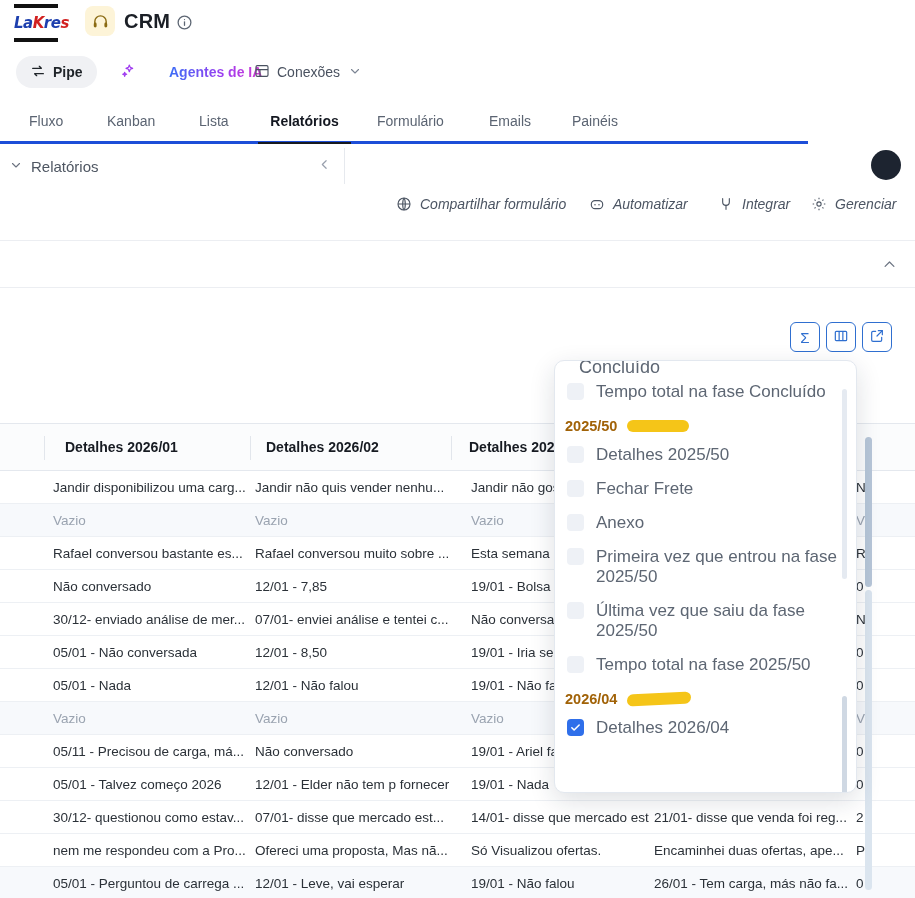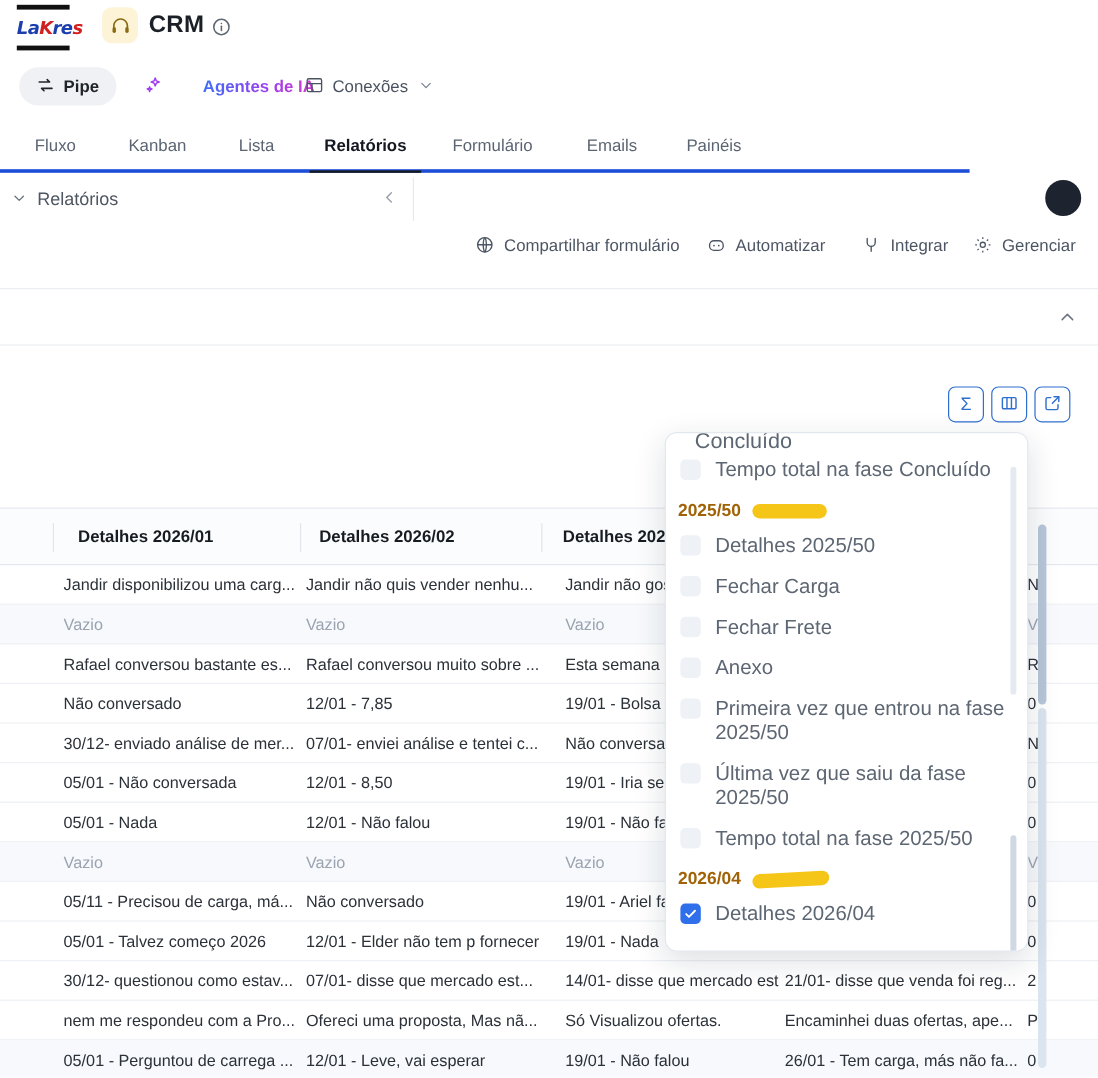--- a/index.html
+++ b/index.html
@@ -51,21 +51,21 @@
       display:flex; align-items:center; }
   .rep-head .chev { margin-left:10px; color:#6b7280; font-size:12px; }
   .rep-head .ttl { margin-left:9px; font-size:15px; color:#4e5662; }
   .rep-head .collapse { position:absolute; right:14px; top:13px; color:#98a0ad; font-size:13px; }
   .rep-head-divider { position:absolute; left:344px; top:148px; width:1px; height:36px; background:#e6e9ee; }
 
   .avatar { position:absolute; left:871px; top:150px; width:30px; height:30px; border-radius:50%;
       background:#1d2430; }
 
   
-  .actions { position:absolute; left:0; top:196px; width:915px; height:44px; }
+  .actions { position:absolute; left:0; top:196px; width:915px; height:44px;font-style:italic; }
   .act { position:absolute; top:0; display:flex; align-items:center; gap:8px; font-size:14px; color:#4c5563; }
   .act .ic { display:inline-flex; width:16px; height:16px; }
 
   .panel-top { position:absolute; left:0; top:240px; width:915px; height:48px; border-top:1px solid #eceef2;
       border-bottom:1px solid #eceef2; }
   .chev-up { position:absolute; right:18px; top:16px; color:#6d7583; }
 
   
   .tb { position:absolute; width:30px; height:30px; border:1px solid #2f6fd0; border-radius:6px;
       display:flex; align-items:center; justify-content:center; color:#2f6fd0; background:#fff; font-size:14px; }
@@ -386,24 +386,20 @@
           <div class="dd-group">
             <span class="gtxt">2025/50</span>
             <span class="hl hl1"></span>
           </div>
           <div class="dd-row">
             <span class="cb"></span>
             <span class="dd-label">Detalhes 2025/50</span>
           </div>
           <div class="dd-row">
             <span class="cb"></span>
-            <span class="dd-label">Fechar Carga</span>
-          </div>
-          <div class="dd-row">
-            <span class="cb"></span>
             <span class="dd-label">Fechar Frete</span>
           </div>
           <div class="dd-row">
             <span class="cb"></span>
             <span class="dd-label">Anexo</span>
           </div>
           <div class="dd-row">
             <span class="cb"></span>
             <span class="dd-label">Primeira vez que entrou na fase 2025/50</span>
           </div>

